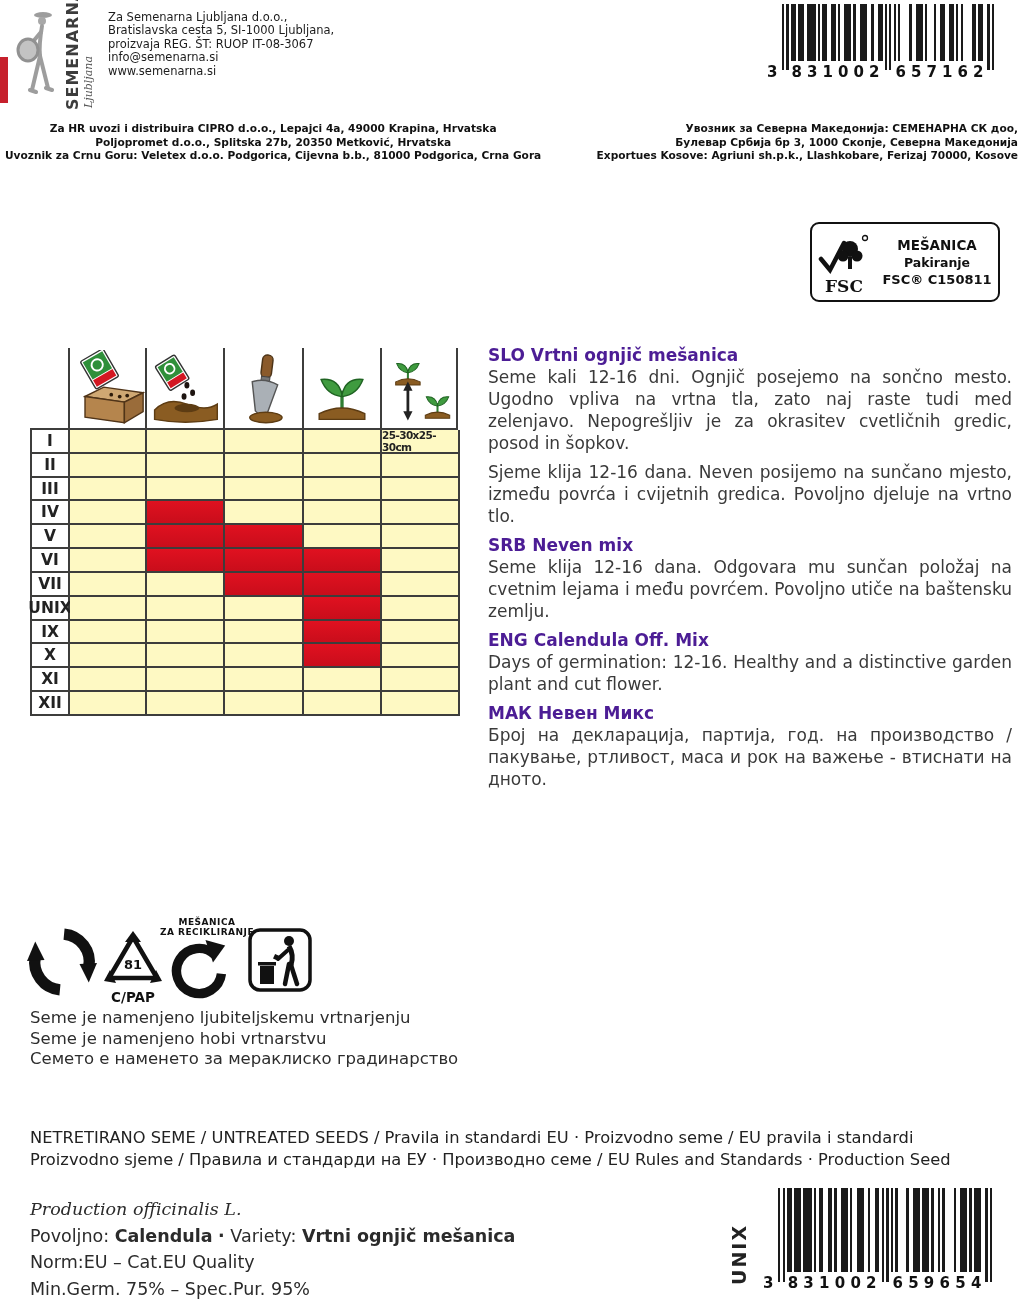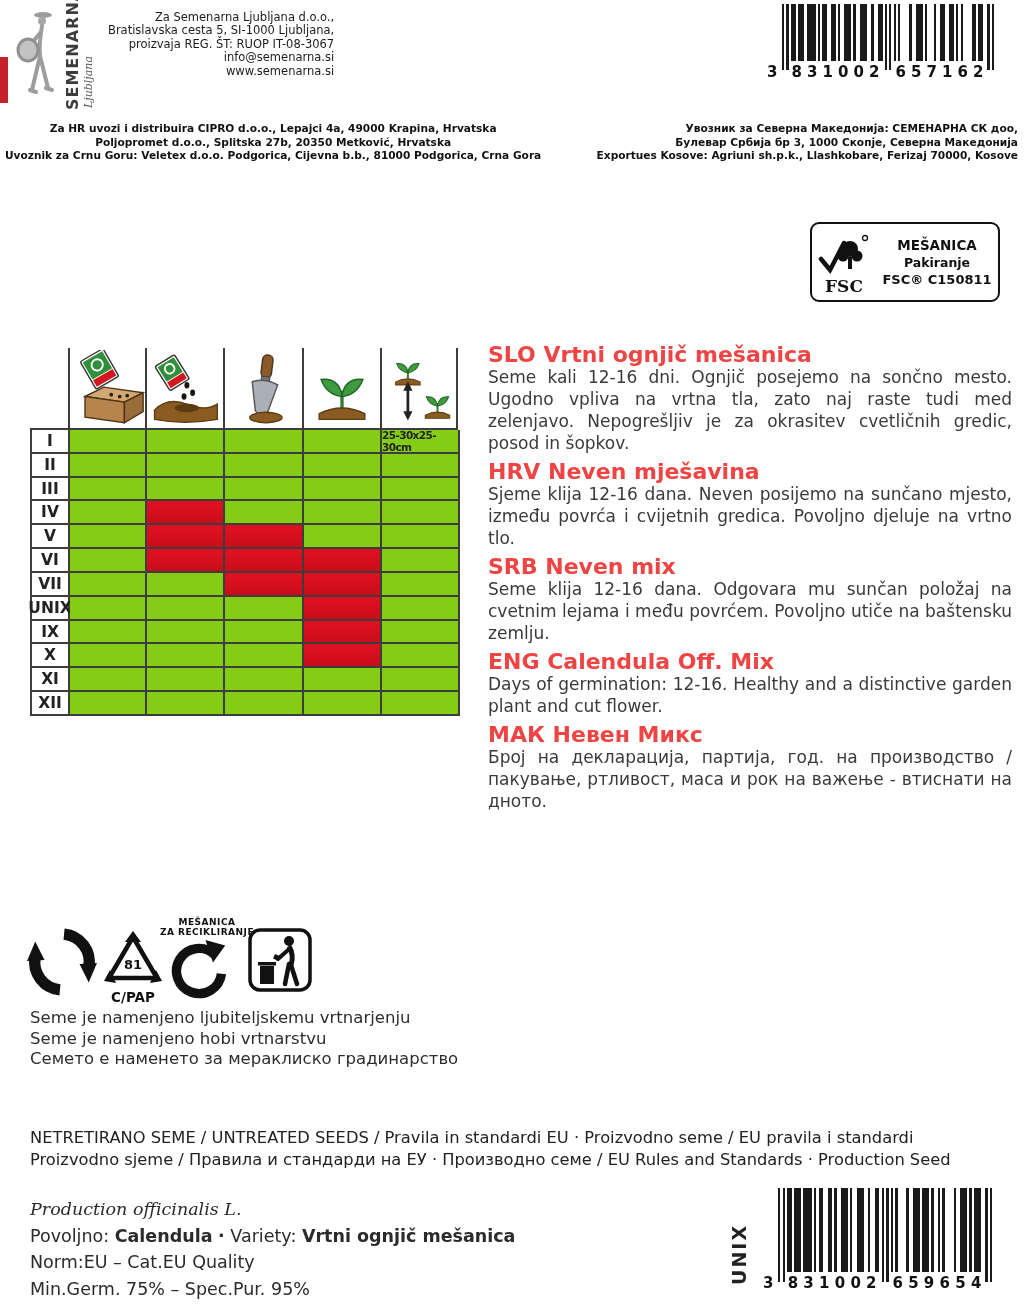--- a/index.html
+++ b/index.html
@@ -7,21 +7,21 @@
         font-family:"DejaVu Sans",sans-serif;color:#2e2e2e;}
   .abs{position:absolute;}
 
   
   #left-red-mark{left:0;top:57px;width:8px;height:46px;background:#c6202c;}
   #logo-figure{left:16px;top:6px;width:48px;height:102px;}
   #brand-vert{left:63px;top:4px;height:106px;writing-mode:vertical-rl;transform:rotate(180deg);
       font-weight:bold;font-size:16px;letter-spacing:1px;color:#3c3c3c;}
   #city-vert{left:82px;top:8px;height:100px;writing-mode:vertical-rl;transform:rotate(180deg);
       font-family:"DejaVu Serif",serif;font-style:italic;font-size:11px;color:#555;}
-  #company-block{left:108px;top:11px;font-size:11.5px;line-height:13.4px;color:#1c1c1c;font-weight:500;text-align:right;}
+  #company-block{left:108px;top:11px;font-size:11.5px;line-height:13.4px;color:#1c1c1c;font-weight:500;}
   .dist{font-size:10.6px;line-height:13.5px;color:#111;font-weight:600;}
   #dist-left{left:5px;top:122px;text-align:center;}
   #dist-right{right:6px;top:122px;text-align:right;}
 
   
   .barcode{position:absolute;}
   .bc-bars{position:relative;width:100%;height:100%;}
   .bc-bar{position:absolute;top:0;background:#1a1a1a;}
   .bc-digits{position:absolute;font-size:15px;font-weight:600;color:#111;letter-spacing:1px;}
   .bc-d1{left:-15px;}
@@ -43,28 +43,28 @@
   
   #calendar{left:30px;top:348px;width:428px;}
   #cal-head{display:grid;grid-template-columns:38px 77px 78px 79px 78px 78px;height:80px;}
   .head-cell{border-left:2px solid #3d3d3c;display:flex;align-items:flex-end;justify-content:center;}
   .head-cell:last-child{border-right:2px solid #3d3d3c;}
   .head-month{border:none;}
   #cal-body{display:grid;grid-template-columns:38px 77px 78px 79px 78px 78px;grid-auto-rows:23.83px;
       border-top:2px solid #3d3d3c;border-left:2px solid #3d3d3c;}
   .cal-month{border-right:2px solid #3d3d3c;border-bottom:2px solid #3d3d3c;background:#fff;
       display:flex;align-items:center;justify-content:center;font-size:15.5px;font-weight:600;color:#222;}
-  .cal-cell{border-right:2px solid #3d3d3c;border-bottom:2px solid #3d3d3c;background:#84cc16;}
+  .cal-cell{border-right:2px solid #3d3d3c;border-bottom:2px solid #3d3d3c;background:#fef9c3;}
   .cal-cell.red{background:linear-gradient(180deg,var(--bar-red,#e01120) 0%,#c90d1b 100%);}
   .cal-cell.spacing{display:flex;align-items:center;justify-content:center;
       font-size:10.5px;font-weight:bold;letter-spacing:-0.6px;color:#222;}
 
   
   #descriptions{left:488px;top:344px;width:524px;}
-  .desc-title{color:#ef4444;font-weight:bold;font-size:22px;line-height:22px;}
+  .desc-title{color:#4c1d95;font-weight:bold;font-size:17px;line-height:22px;}
   .desc-body{color:#3a3a3a;font-size:17px;line-height:22px;text-align:justify;margin-bottom:7px;}
 
   
   .recy{position:absolute;}
   #recy-caption{left:152px;top:917px;width:110px;text-align:center;font-size:9px;font-weight:bold;
       line-height:10px;color:#111;letter-spacing:0.5px;}
   #cpap-code{left:104px;top:931px;width:58px;text-align:center;}
   #cpap-code .num{position:absolute;left:0;top:26px;width:58px;text-align:center;font-size:13px;font-weight:bold;color:#111;}
   #cpap-code .mat{margin-top:2px;font-size:13.5px;font-weight:bold;color:#111;}
 
@@ -351,21 +351,20 @@
         <div class="cal-cell"></div>
         <div class="cal-cell"></div>
         <div class="cal-cell"></div>
         <div class="cal-cell"></div>
       </div>
   </div>
 
   <div id="descriptions" class="abs">
     <div class="desc-title">SLO Vrtni ognjič mešanica</div>
     <div class="desc-body">Seme kali 12-16 dni. Ognjič posejemo na sončno mesto. Ugodno vpliva na vrtna tla, zato naj raste tudi med zelenjavo. Nepogrešljiv je za okrasitev cvetličnih gredic, posod in šopkov.</div>
-    <div class="desc-title">HRV Neven mješavina</div>
     <div class="desc-body">Sjeme klija 12-16 dana. Neven posijemo na sunčano mjesto, između povrća i cvijetnih gredica. Povoljno djeluje na vrtno tlo.</div>
     <div class="desc-title">SRB Neven mix</div>
     <div class="desc-body">Seme klija 12-16 dana. Odgovara mu sunčan položaj na cvetnim lejama i među povrćem. Povoljno utiče na baštensku zemlju.</div>
     <div class="desc-title">ENG Calendula Off. Mix</div>
     <div class="desc-body">Days of germination: 12-16. Healthy and a distinctive garden plant and cut flower.</div>
     <div class="desc-title">МАК Невен Микс</div>
     <div class="desc-body">Број на декларација, партија, год. на производство / пакување, ртливост, маса и рок на важење - втиснати на дното.</div>
   </div>
 
   <svg class="recy" style="left:26px;top:926px;" width="72" height="72" viewBox="0 0 70 70">

